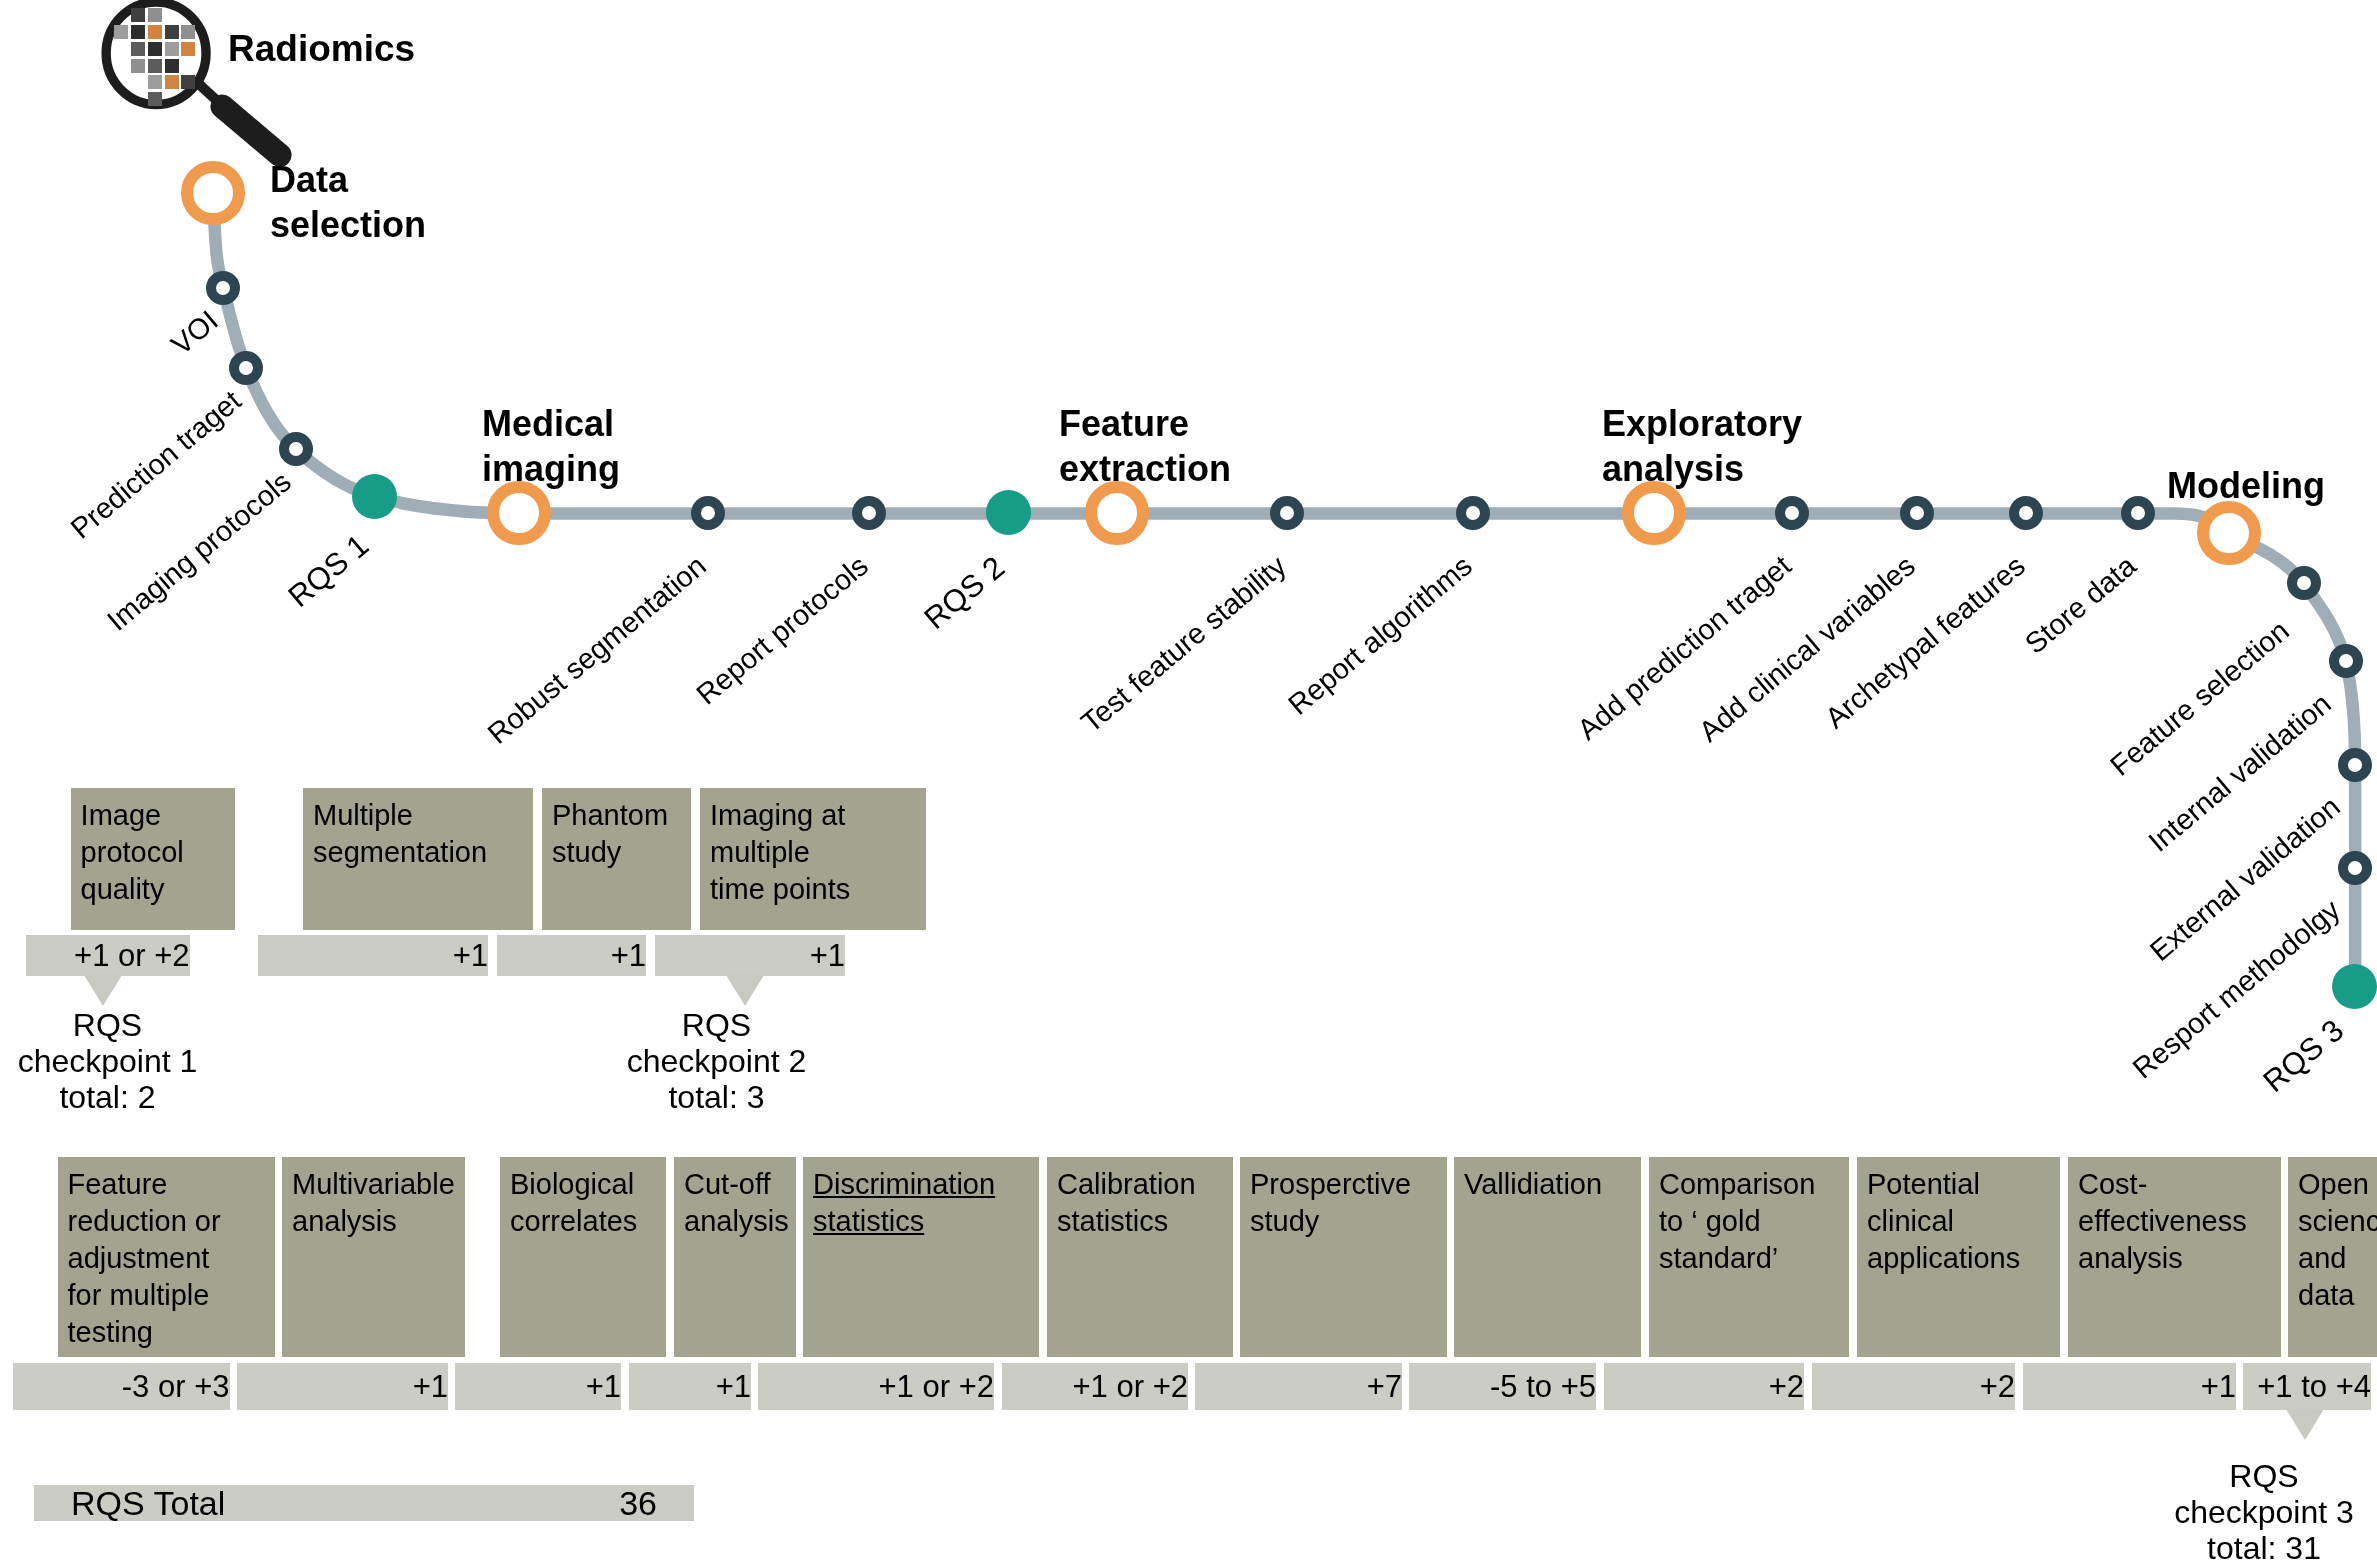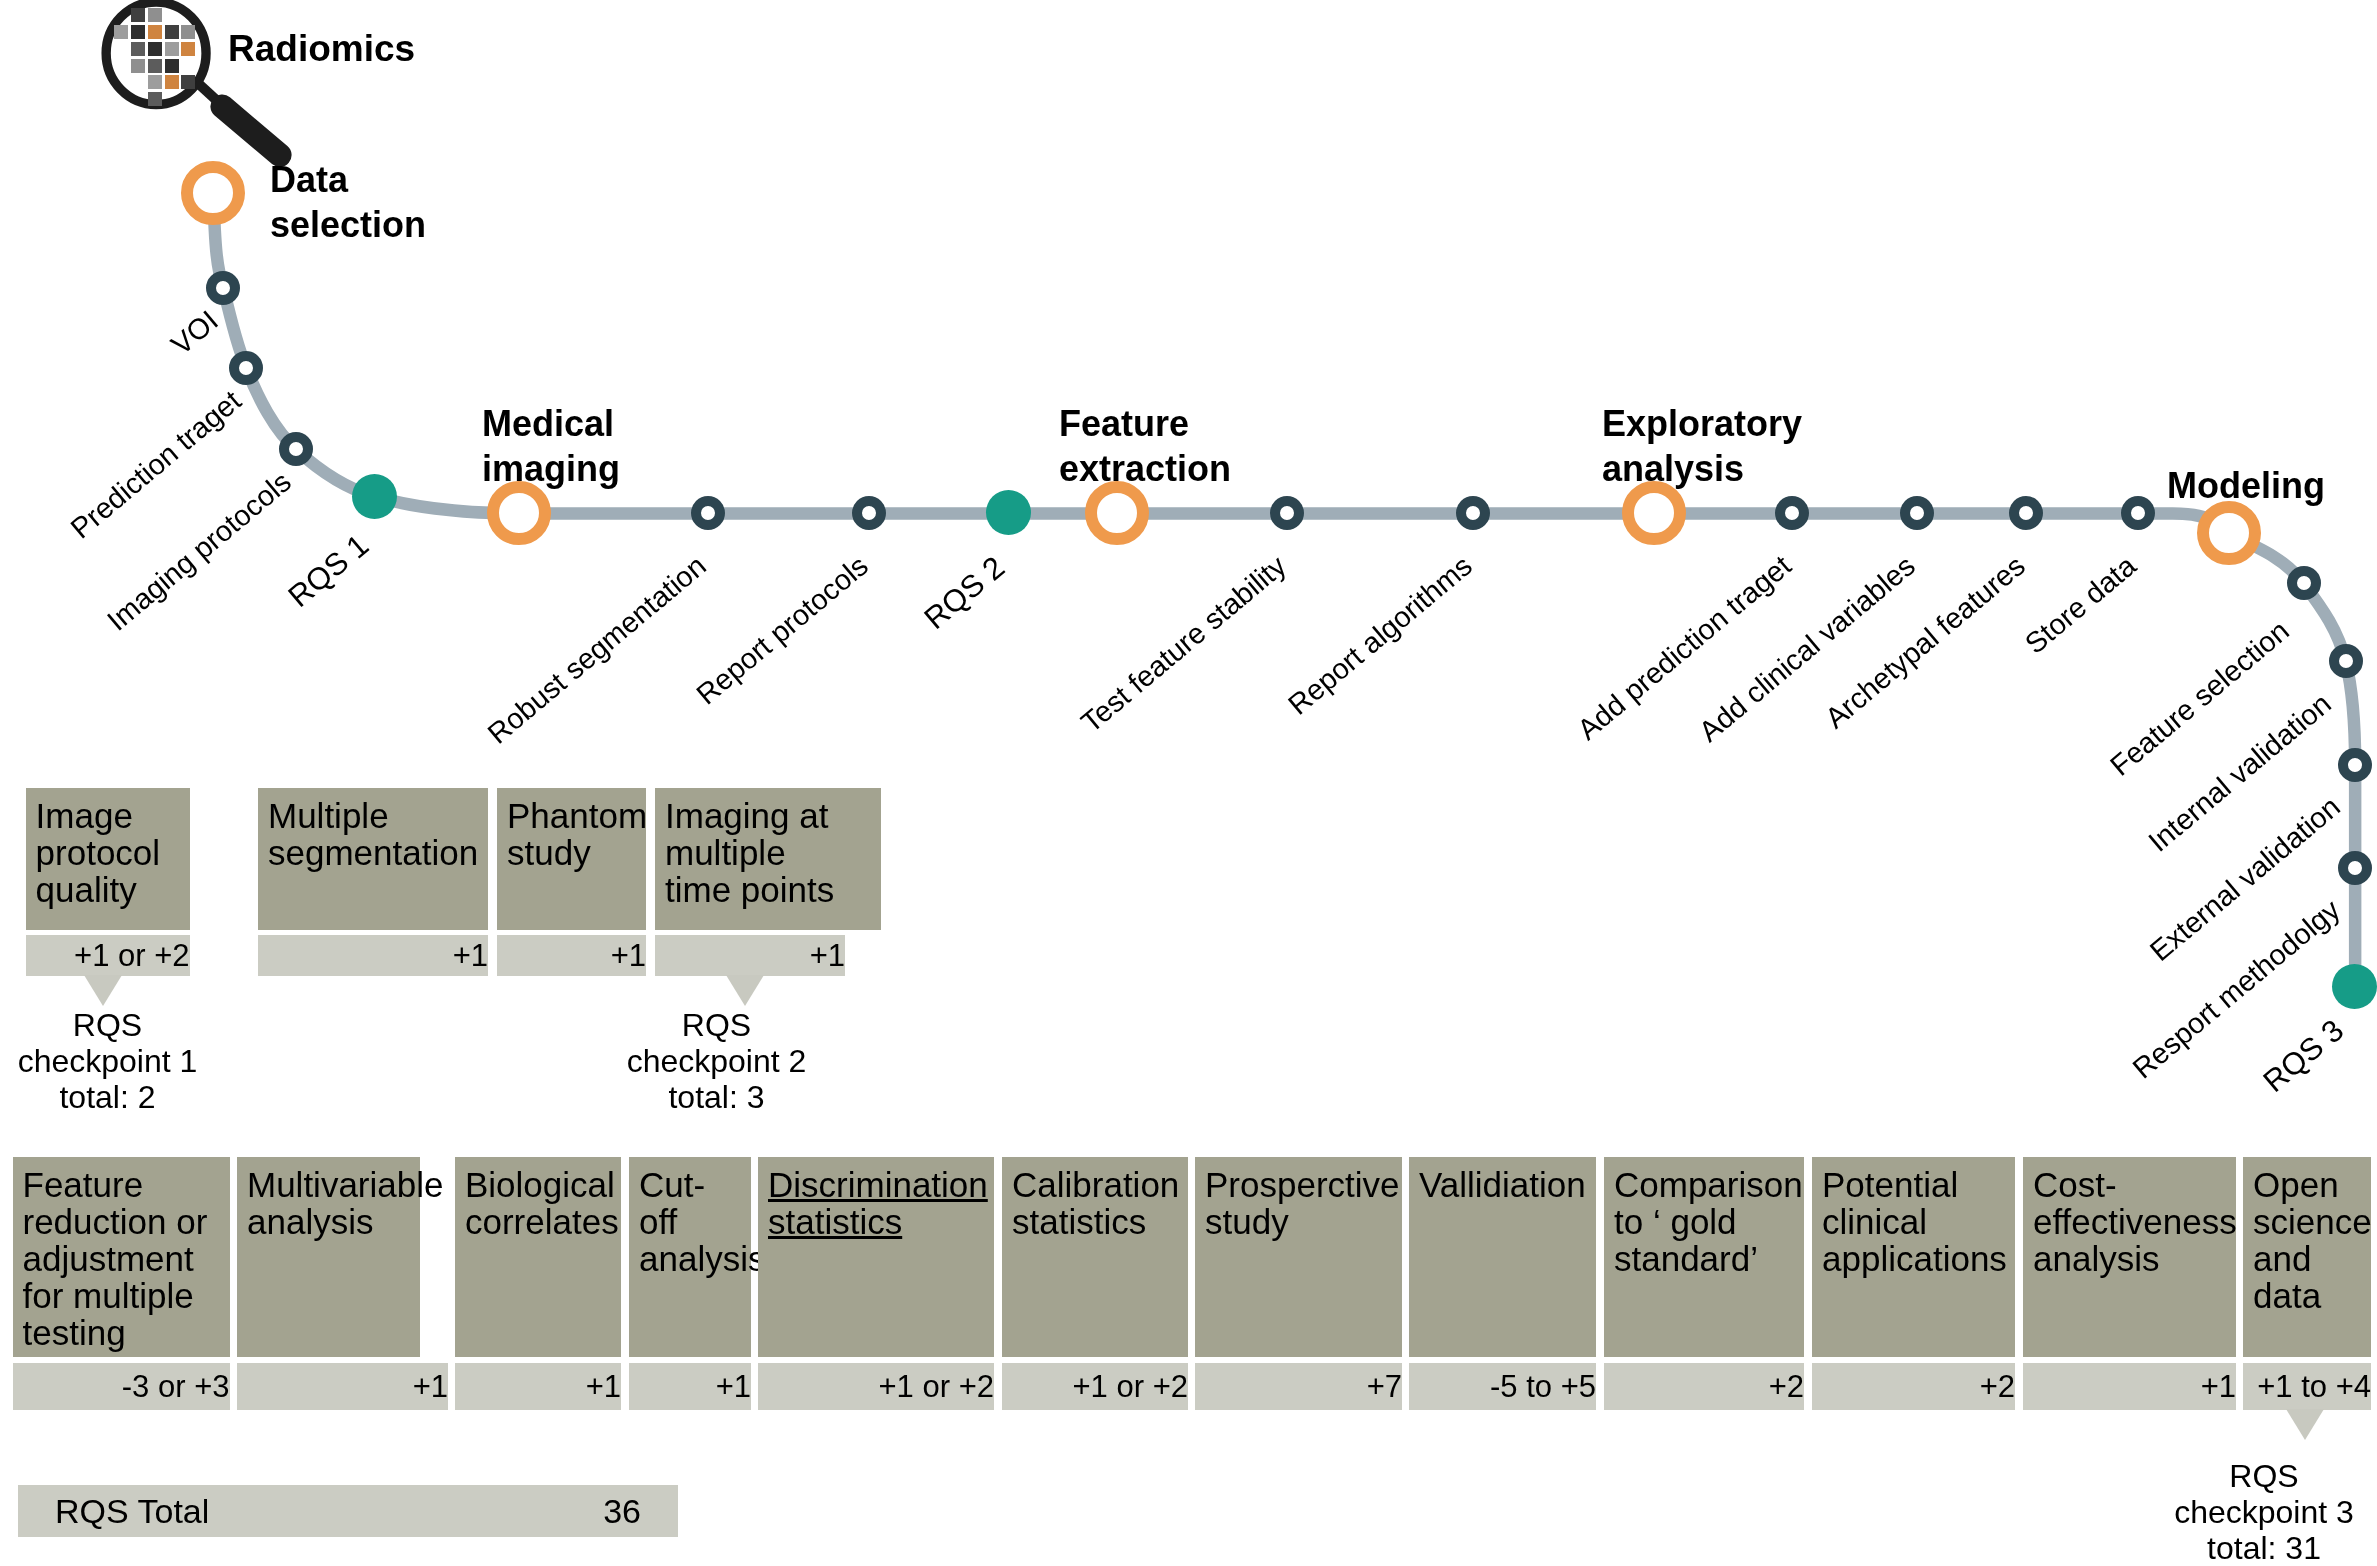--- a/index.html
+++ b/index.html
@@ -10,21 +10,21 @@
   .major-ring{position:absolute;width:40px;height:40px;border:12.5px solid #ef9a4c;border-radius:50%;background:#fff;box-sizing:content-box;}
   .minor-node{position:absolute;width:14.4px;height:14.4px;border:10.6px solid #2d4550;border-radius:50%;background:#fff;box-sizing:content-box;}
   .rqs-dot{position:absolute;width:45px;height:45px;border-radius:50%;background:#169c87;}
   
   .stage-title{position:absolute;font-weight:bold;font-size:36px;line-height:45px;white-space:nowrap;}
   .rlabel{position:absolute;width:500px;text-align:right;white-space:nowrap;
           transform:rotate(-40deg);transform-origin:100% 0;font-size:29px;line-height:31px;}
   .rqs-label{font-size:31px;}
   
   .box-dark{position:absolute;background:#a3a390;padding:8.7px 10px;box-sizing:border-box;
-            font-size:35px;line-height:37px;}
+            font-size:29px;line-height:37px;margin-left:45px;}
   .box-band{position:absolute;background:#cbccc3;display:flex;align-items:center;justify-content:flex-end;
             font-size:31px;}
   .arrow-down{position:absolute;width:0;height:0;border-left:19px solid transparent;
               border-right:19px solid transparent;border-top:31px solid #c8c9c0;}
   .cp-note{position:absolute;text-align:center;font-size:32px;line-height:36px;}
   
   .total-bar{position:absolute;background:#cbccc3;display:flex;align-items:center;
              justify-content:space-between;padding:0 37px;box-sizing:border-box;font-size:34px;}
   
   .mosaic{position:absolute;}
@@ -270,20 +270,20 @@
       </div>
       <div class="box-band" style="left: 2243px; top: 1363px; width: 128px; height: 47px; position: absolute;">
         <div>+1 to +4</div>
       </div>
       <div class="arrow-down" style="left: 2286px; top: 1409px; position: absolute;"></div>
       <div class="cp-note" style="left: 2142px; top: 1458px; width: 244px; position: absolute;">
         <div>RQS</div>
         <div>checkpoint 3</div>
         <div>total: 31</div>
       </div>
-      <div class="total-bar" style="left: 18px; top: 1485px; width: 660px; height: 52px; position: absolute; text-align: center;">
+      <div class="total-bar" style="left: 34px; top: 1485px; width: 660px; height: 36px; position: absolute; text-align: center;">
         <div>RQS Total</div>
         <div>36</div>
       </div>
     </div>
 
 </div>
 
 
 </body></html>

